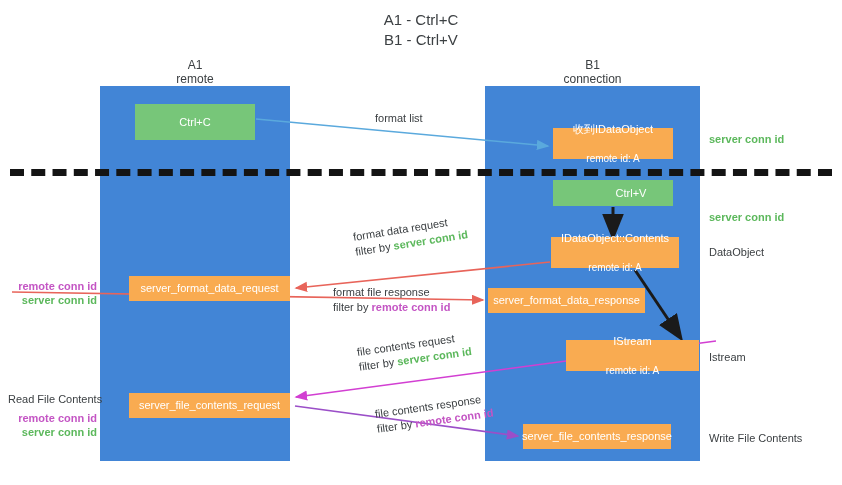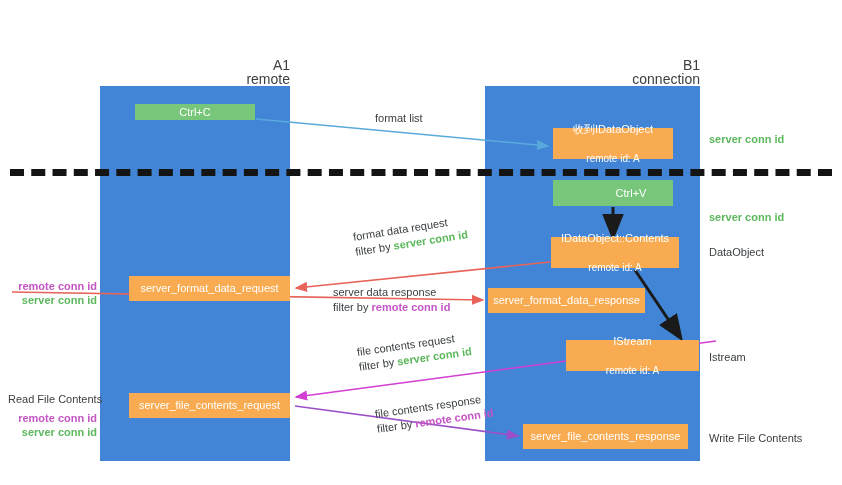--- a/index.html
+++ b/index.html
@@ -24,22 +24,22 @@
     width: 842px;
     text-align: center;
     font-size: 15px;
     color: #3c4043;
     line-height: 20px;
   }
   #title div { white-space: pre; }
 
   
   .col-head {
-    text-align: right;
-    font-size: 14px;
+    text-align: center;
+    font-size: 12px;
     color: #3c4043;
     line-height: 14px;
   }
   #head-a1 { left: 100px; top: 58px; width: 190px; }
   #head-b1 { left: 485px; top: 58px; width: 215px; }
 
   
   .lifeline {
     background: #4285d6;
     top: 86px;
@@ -67,29 +67,29 @@
     display: flex;
     flex-direction: column;
     align-items: center;
     justify-content: center;
     padding: 2px 4px;
   }
   .node .l2 { font-size: 10px; }
   .green { background: #77c679; }
   .orange { background: #f9ab51; gap: 16px; }
 
-  #n-ctrlc   { left: 135px; top: 104px; width: 120px; height: 16px; }
+  #n-ctrlc   { left: 135px; top: 104px; width: 120px; height: 36px; }
   #n-idata   { left: 553px; top: 128px; width: 120px; height: 31px; }
   #n-ctrlv   { left: 553px; top: 180px; width: 120px; height: 26px; padding-left: 40px; }
   #n-getdata { left: 551px; top: 237px; width: 128px; height: 31px; }
   #n-istream { left: 566px; top: 340px; width: 133px; height: 31px; }
   #n-sfdreq  { left: 129px; top: 276px; width: 161px; height: 25px; }
   #n-sfdres  { left: 488px; top: 288px; width: 157px; height: 25px; }
   #n-sfcreq  { left: 129px; top: 393px; width: 161px; height: 25px; }
-  #n-sfcres  { left: 523px; top: 424px; width: 165px; height: 25px; }
+  #n-sfcres  { left: 523px; top: 424px; width: 148px; height: 25px; }
 
   
   .note { font-size: 11px; line-height: 14px; color: #3c4043; white-space: nowrap; }
   .green-t  { color: #5cb85c; font-weight: bold; }
   .purple-t { color: #c455c4; font-weight: bold; }
 
   #note-srv1 { left: 709px; top: 132px; }
   #note-srv2 { left: 709px; top: 210px; }
   #note-dataobject { left: 709px; top: 245px; }
   #note-istream { left: 709px; top: 350px; }
@@ -125,20 +125,24 @@
     transform-origin: left top;
   }
 
   svg#wires { position: absolute; left: 0; top: 0; width: 842px; height: 485px; pointer-events: none; }
 </style>
 </head>
 <body>
 
 <div id="canvas">
 
+  <div class="abs" id="title">
+    <div>A1 - Ctrl+C</div>
+    <div>B1 - Ctrl+V</div>
+  </div>
 
   <div class="abs col-head" id="head-a1">
     <div>A1</div>
     <div>remote</div>
   </div>
   <div class="abs col-head" id="head-b1">
     <div>B1</div>
     <div>connection</div>
   </div>
 
@@ -225,21 +229,21 @@
   </div>
 
   <div class="abs edge-label" id="lbl-fdreq">
     <div>format data request</div>
     <div>
       <span>filter by </span><span class="green-t">server conn id</span>
     </div>
   </div>
 
   <div class="abs edge-label" id="lbl-fdres">
-    <div>server data response</div>
+    <div>format file response</div>
     <div>
       <span>filter by </span><span class="purple-t">remote conn id</span>
     </div>
   </div>
 
   <div class="abs edge-label" id="lbl-fcreq">
     <div>file contents request</div>
     <div>
       <span>filter by </span><span class="green-t">server conn id</span>
     </div>

